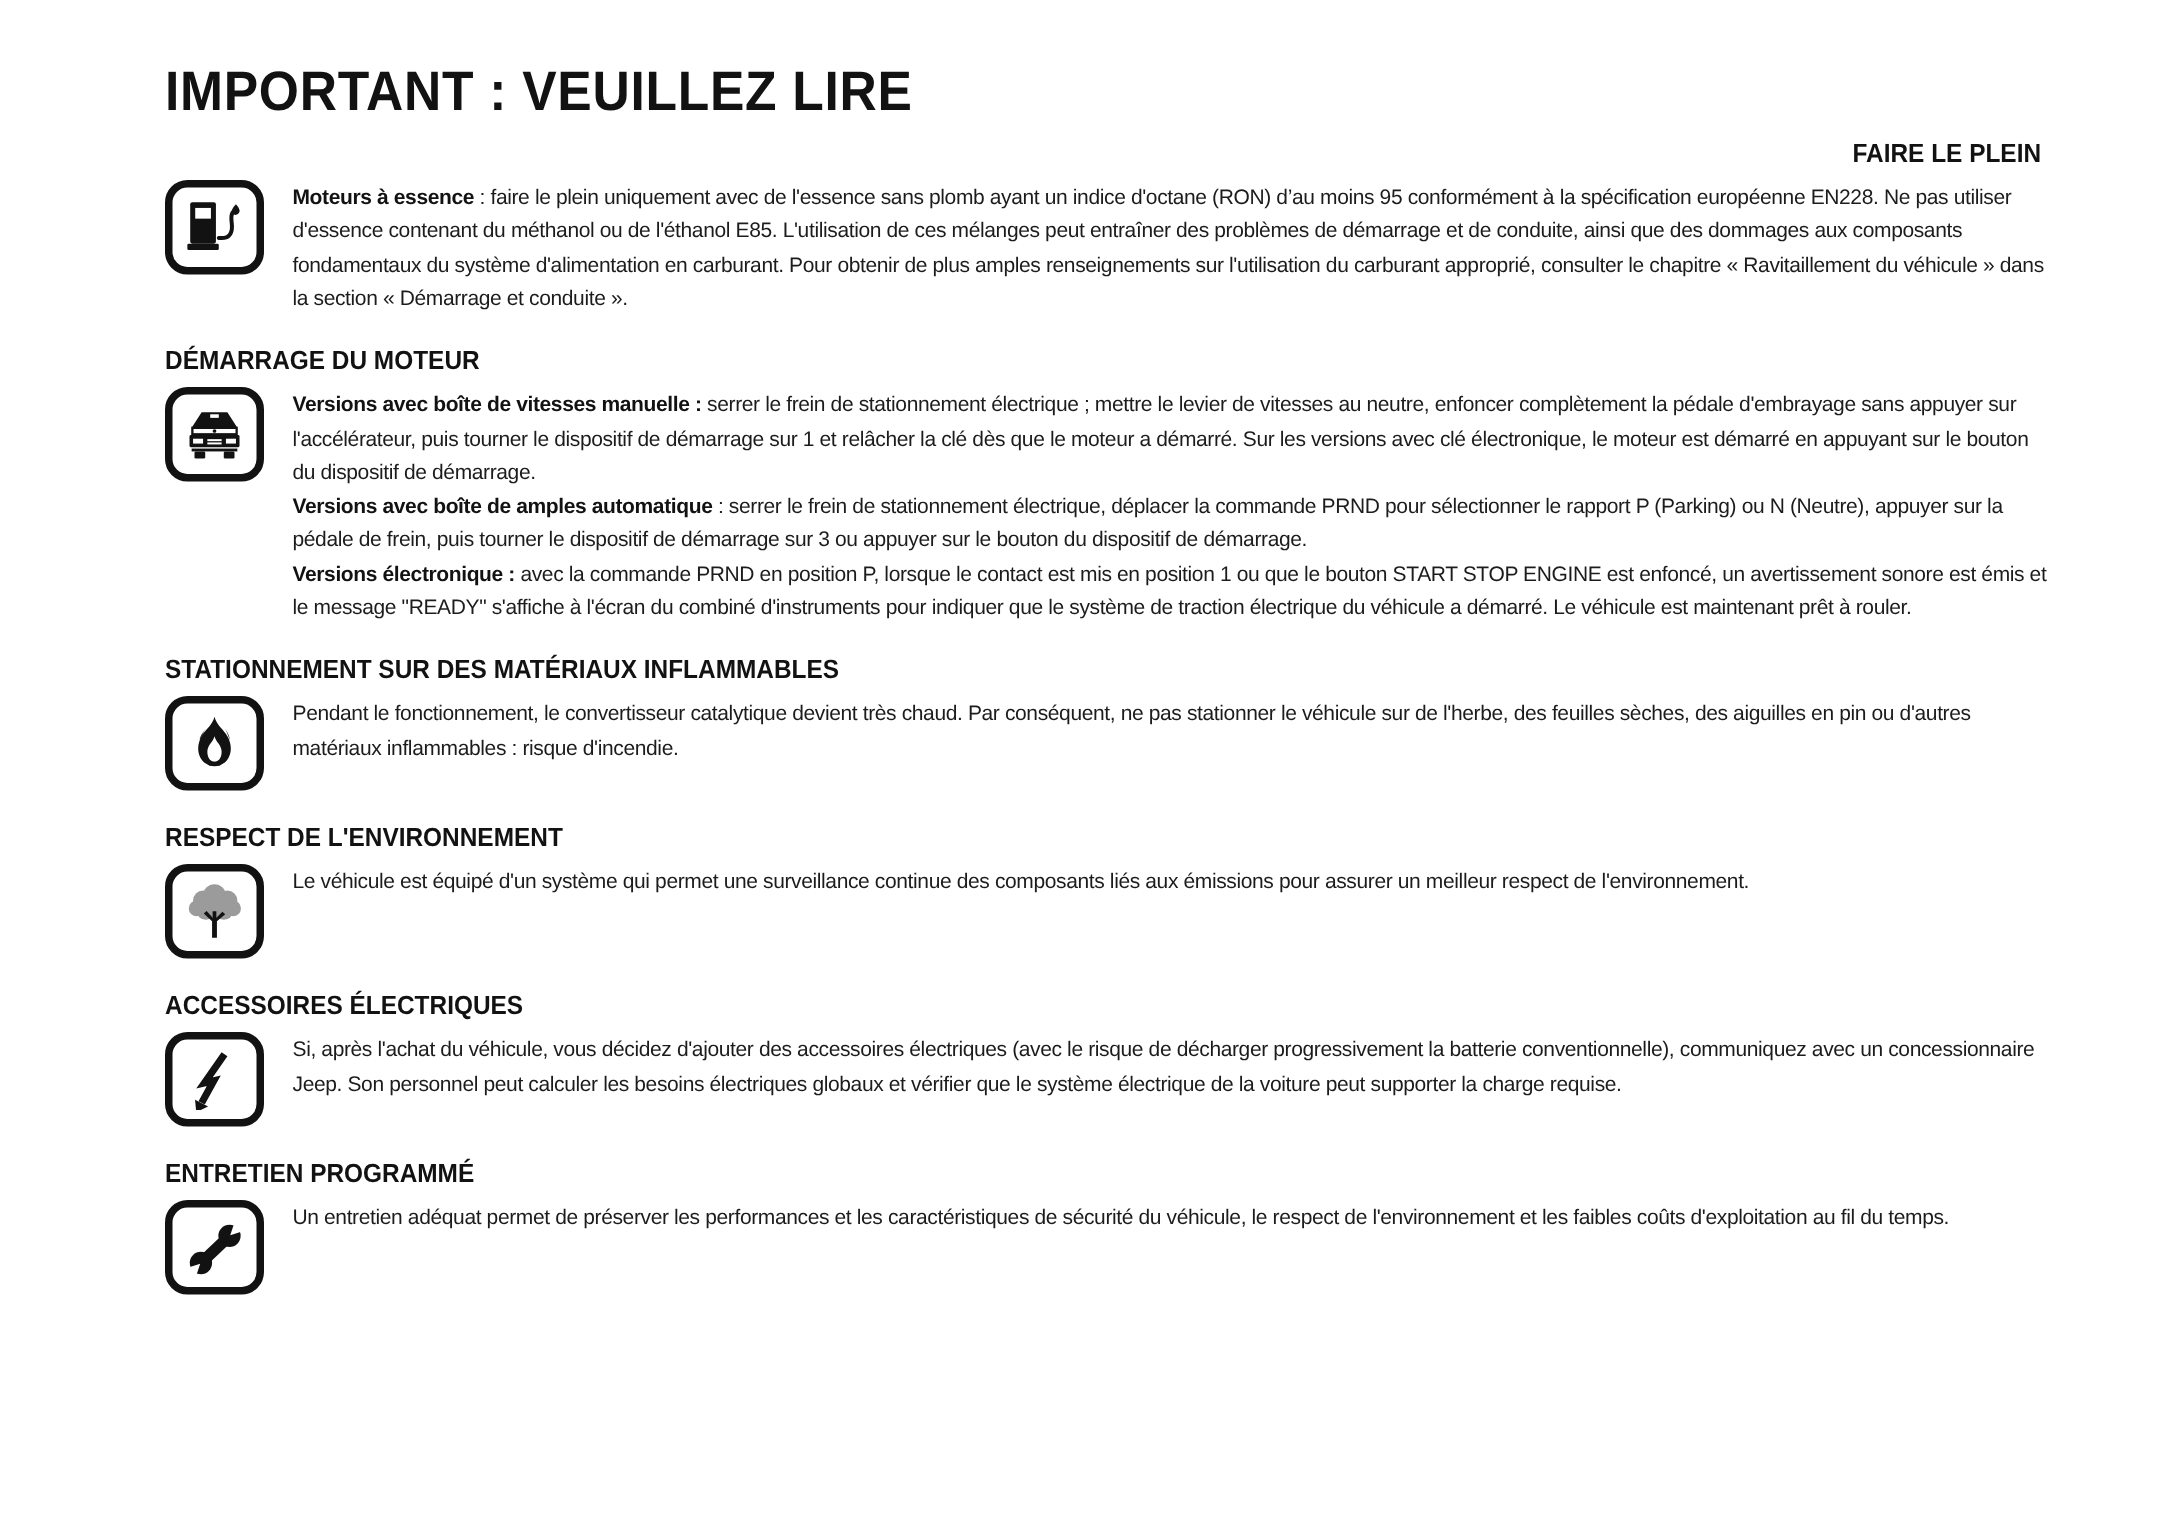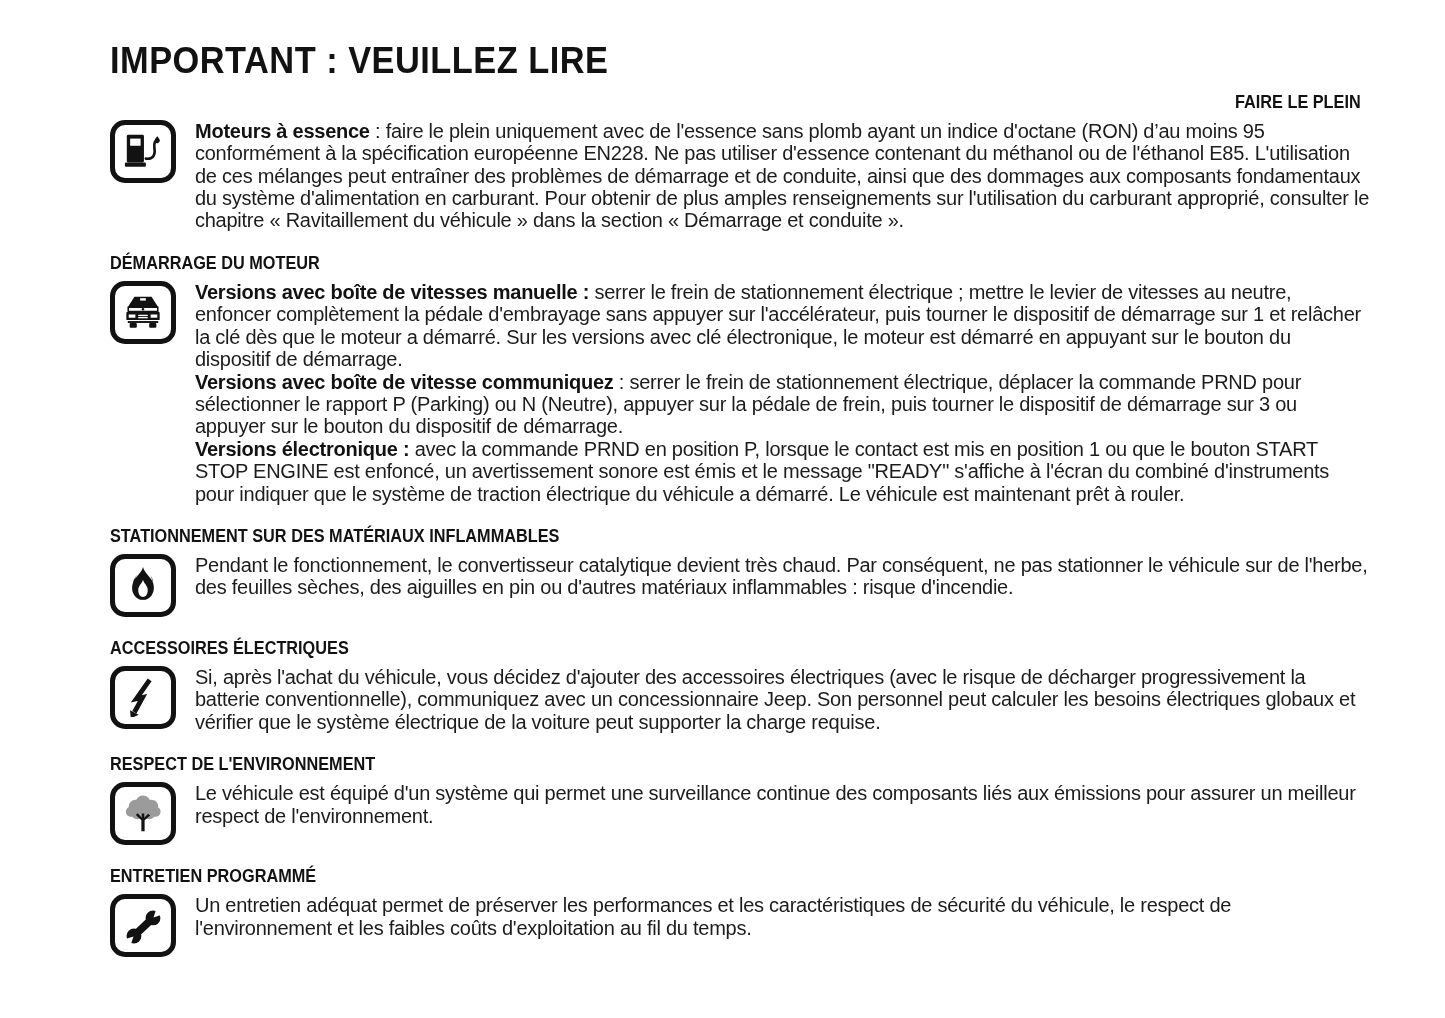--- a/index.html
+++ b/index.html
@@ -21,21 +21,21 @@
   .sec:first-of-type h2{margin-top:0;text-align:right;}
   .row{display:flex;gap:19px;align-items:flex-start;}
   .icon-frame{
     flex:0 0 auto;width:56px;height:53px;border:5px solid #121212;
     border-radius:15px;display:flex;align-items:center;justify-content:center;
     background:#fff;
   }
   .icon-frame svg{display:block;}
   .text{flex:1;max-width:1175px;}
   .text p{
-    margin:0;font-size:20px;line-height:22.4px;letter-spacing:-.25px;
+    margin:0;font-size:14px;line-height:22.4px;letter-spacing:-.25px;
     color:#1c1c1c;text-align:left;
   }
   .text b{font-weight:700;color:#121212;}
 </style>
 </head>
 <body>
 
 <div class="page">
 
   <h1><span class="condense">IMPORTANT : VEUILLEZ LIRE</span></h1>
@@ -72,54 +72,39 @@
           <rect x="30" y="23.6" width="7" height="3.4" fill="#fff"></rect>
           <rect x="17" y="23.9" width="10" height="1.4" fill="#fff"></rect>
           <rect x="17" y="26.2" width="10" height="1.4" fill="#fff"></rect>
           <rect x="6" y="30.5" width="32" height="2" fill="#121212"></rect>
           <rect x="8" y="32.5" width="7.5" height="5" rx="1" fill="#121212"></rect>
           <rect x="28.5" y="32.5" width="7.5" height="5" rx="1" fill="#121212"></rect>
         </svg>
       </div>
       <div class="text">
         <p><b>Versions avec boîte de vitesses manuelle :</b><span> serrer le frein de stationnement électrique ; mettre le levier de vitesses au neutre, enfoncer complètement la pédale d'embrayage sans appuyer sur l'accélérateur, puis tourner le dispositif de démarrage sur 1 et relâcher la clé dès que le moteur a démarré. Sur les versions avec clé électronique, le moteur est démarré en appuyant sur le bouton du dispositif de démarrage.</span></p>
-        <p><b>Versions avec boîte de vitesse communiquez</b><span> : serrer le frein de stationnement électrique, déplacer la commande PRND pour sélectionner le rapport P (Parking) ou N (Neutre), appuyer sur la pédale de frein, puis tourner le dispositif de démarrage sur 3 ou appuyer sur le bouton du dispositif de démarrage.</span></p>
+        <p><b>Versions avec boîte de amples automatique</b><span> : serrer le frein de stationnement électrique, déplacer la commande PRND pour sélectionner le rapport P (Parking) ou N (Neutre), appuyer sur la pédale de frein, puis tourner le dispositif de démarrage sur 3 ou appuyer sur le bouton du dispositif de démarrage.</span></p>
         <p><b>Versions électronique :</b><span> avec la commande PRND en position P, lorsque le contact est mis en position 1 ou que le bouton START STOP ENGINE est enfoncé, un avertissement sonore est émis et le message "READY" s'affiche à l'écran du combiné d'instruments pour indiquer que le système de traction électrique du véhicule a démarré. Le véhicule est maintenant prêt à rouler.</span></p>
       </div>
     </div>
   </div>
 
   <div class="sec">
     <h2><span class="condense">STATIONNEMENT SUR DES MATÉRIAUX INFLAMMABLES</span></h2>
     <div class="row">
       <div class="icon-frame">
         <svg width="42" height="40" viewBox="0 0 44 42" aria-hidden="true">
           <path d="M22 2 C23.5 8 28 10.5 31 15.5 C34 20.5 34.6 27.5 30.6 32.5 C28.4 35.2 25 36.6 22 36.6 C19 36.6 15.6 35.2 13.4 32.5 C9.4 27.5 10 20.5 13 15.5 C16 10.5 20.5 8 22 2 Z
                    M16.5 9 C14.8 12.5 12.2 14.4 11.6 18 Z M29.5 10 C30.8 12.8 32.6 15 32.8 18.4 Z" fill="#121212"></path>
           <path d="M22 15.5 C23.2 20 27 21.5 27 26.5 C27 31 24.6 33.5 22 33.5 C19.4 33.5 17 31 17 26.5 C17 21.5 20.8 20 22 15.5 Z" fill="#fff"></path>
           <path d="M22 33.5 C20 33.5 18.4 34.4 18 36 L26 36 C25.6 34.4 24 33.5 22 33.5 Z" fill="#121212"></path>
         </svg>
       </div>
       <div class="text">
         <p><span>Pendant le fonctionnement, le convertisseur catalytique devient très chaud. Par conséquent, ne pas stationner le véhicule sur de l'herbe, des feuilles sèches, des aiguilles en pin ou d'autres matériaux inflammables : risque d'incendie.</span></p>
-      </div>
-    </div>
-  </div>
-
-  <div class="sec">
-    <h2><span class="condense">ACCESSOIRES ÉLECTRIQUES</span></h2>
-    <div class="row">
-      <div class="icon-frame">
-        <svg width="42" height="40" viewBox="0 0 44 42" aria-hidden="true">
-          <path d="M29 3 L15 23 L21.5 21.5 L13 37" stroke="#121212" stroke-width="5" fill="none" stroke-linejoin="miter"></path>
-          <polygon points="9.2,43.5 17.5,39.6 8.4,34.8" fill="#121212"></polygon>
-        </svg>
-      </div>
-      <div class="text">
-        <p><span>Si, après l'achat du véhicule, vous décidez d'ajouter des accessoires électriques (avec le risque de décharger progressivement la batterie conventionnelle), communiquez avec un concessionnaire Jeep. Son personnel peut calculer les besoins électriques globaux et vérifier que le système électrique de la voiture peut supporter la charge requise.</span></p>
       </div>
     </div>
   </div>
 
   <div class="sec">
     <h2><span class="condense">RESPECT DE L'ENVIRONNEMENT</span></h2>
     <div class="row">
       <div class="icon-frame">
         <svg width="42" height="40" viewBox="0 0 44 42" aria-hidden="true">
           <g fill="#9b9b9b">
@@ -135,20 +120,35 @@
           <polygon points="20.3,39 20.3,27.5 14.5,22 16.5,20.3 20.7,25 20.7,20.5 23.3,20.5 23.3,25 27.5,20.8 29.5,22.5 23.7,27.5 23.7,39" fill="#121212"></polygon>
         </svg>
       </div>
       <div class="text">
         <p><span>Le véhicule est équipé d'un système qui permet une surveillance continue des composants liés aux émissions pour assurer un meilleur respect de l'environnement.</span></p>
       </div>
     </div>
   </div>
 
   <div class="sec">
+    <h2><span class="condense">ACCESSOIRES ÉLECTRIQUES</span></h2>
+    <div class="row">
+      <div class="icon-frame">
+        <svg width="42" height="40" viewBox="0 0 44 42" aria-hidden="true">
+          <path d="M29 3 L15 23 L21.5 21.5 L13 37" stroke="#121212" stroke-width="5" fill="none" stroke-linejoin="miter"></path>
+          <polygon points="9.2,43.5 17.5,39.6 8.4,34.8" fill="#121212"></polygon>
+        </svg>
+      </div>
+      <div class="text">
+        <p><span>Si, après l'achat du véhicule, vous décidez d'ajouter des accessoires électriques (avec le risque de décharger progressivement la batterie conventionnelle), communiquez avec un concessionnaire Jeep. Son personnel peut calculer les besoins électriques globaux et vérifier que le système électrique de la voiture peut supporter la charge requise.</span></p>
+      </div>
+    </div>
+  </div>
+
+  <div class="sec">
     <h2><span class="condense">ENTRETIEN PROGRAMMÉ</span></h2>
     <div class="row">
       <div class="icon-frame">
         <svg width="42" height="40" viewBox="0 0 44 42" aria-hidden="true">
           <line x1="13" y1="31" x2="32" y2="13" stroke="#121212" stroke-width="8"></line>
           <circle cx="32.5" cy="12.5" r="7.8" fill="#121212"></circle>
           <polygon points="33,12 44,8.5 36.5,1.5" fill="#fff"></polygon>
           <circle cx="12.5" cy="31.5" r="7.8" fill="#121212"></circle>
           <polygon points="12,32 1,35.5 8.5,42.5" fill="#fff"></polygon>
         </svg>

